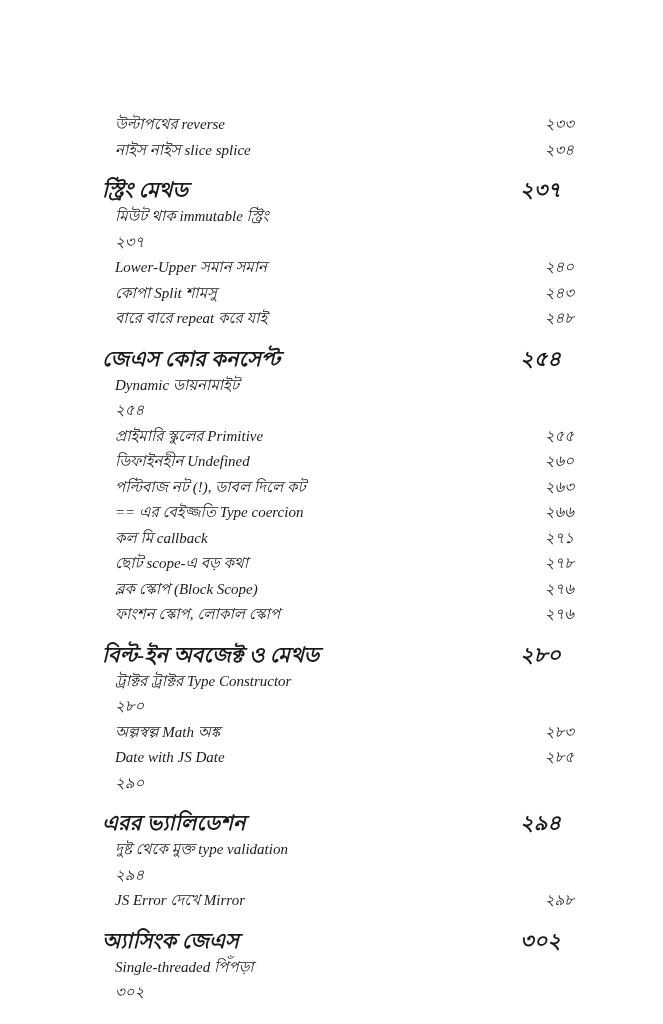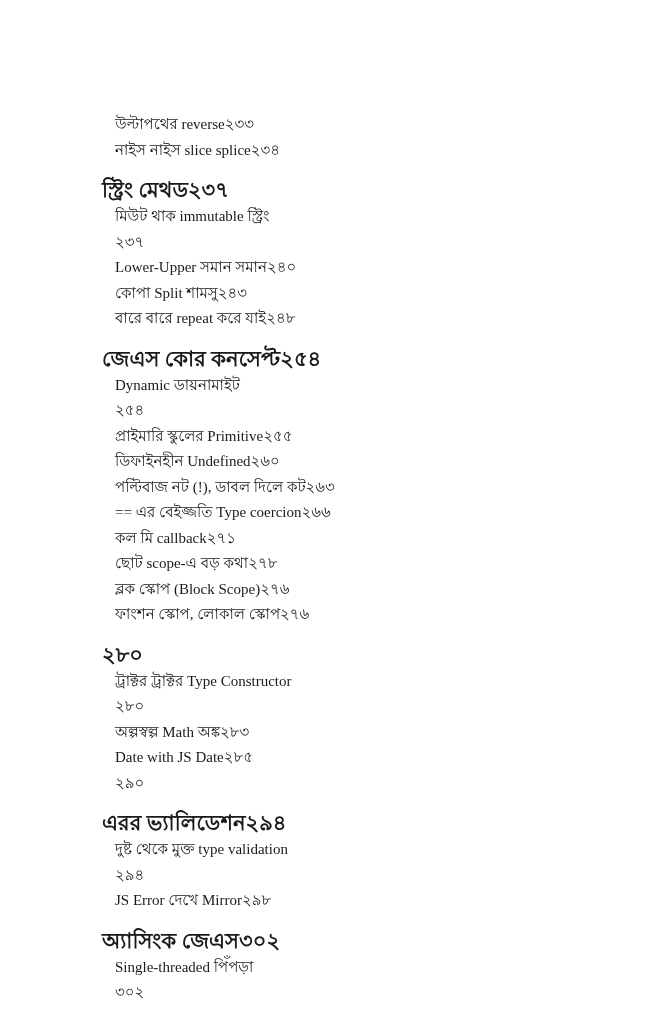--- a/index.html
+++ b/index.html
@@ -27,22 +27,23 @@
     position: absolute;
     left: 102px;
     top: 112px;
     width: 459px;
   }
 
   
   .toc-row {
     display: flex;
     align-items: baseline;
-    justify-content: flex-start;
+    justify-content: space-between;
     width: 100%;
+    font-style: italic;
   }
 
   .toc-title {
     white-space: nowrap;
     font-family: "Liberation Serif", "DejaVu Serif", serif;
   }
 
   .toc-page {
     white-space: nowrap;
     text-align: right;
@@ -145,20 +146,21 @@
       </div>
       <div class="toc-row level-entry">
         <span class="toc-title">ব্লক স্কোপ (Block Scope)</span>
         <span class="toc-page">২৭৬</span>
       </div>
       <div class="toc-row level-entry">
         <span class="toc-title">ফাংশন স্কোপ, লোকাল স্কোপ</span>
         <span class="toc-page">২৭৬</span>
       </div>
       <div class="toc-row level-chapter gap-before">
+        <span class="toc-title">বিল্ট-ইন অবজেক্ট ও মেথড</span>
         <span class="toc-page">২৮০</span>
       </div>
       <div class="toc-row level-entry gap-after-chapter">
         <span class="toc-title">ট্রাক্টর ট্রাক্টর Type Constructor</span>
         <span class="toc-page">২৮০</span>
       </div>
       <div class="toc-row level-entry">
         <span class="toc-title">অল্পস্বল্প Math অঙ্ক</span>
         <span class="toc-page">২৮৩</span>
       </div>

